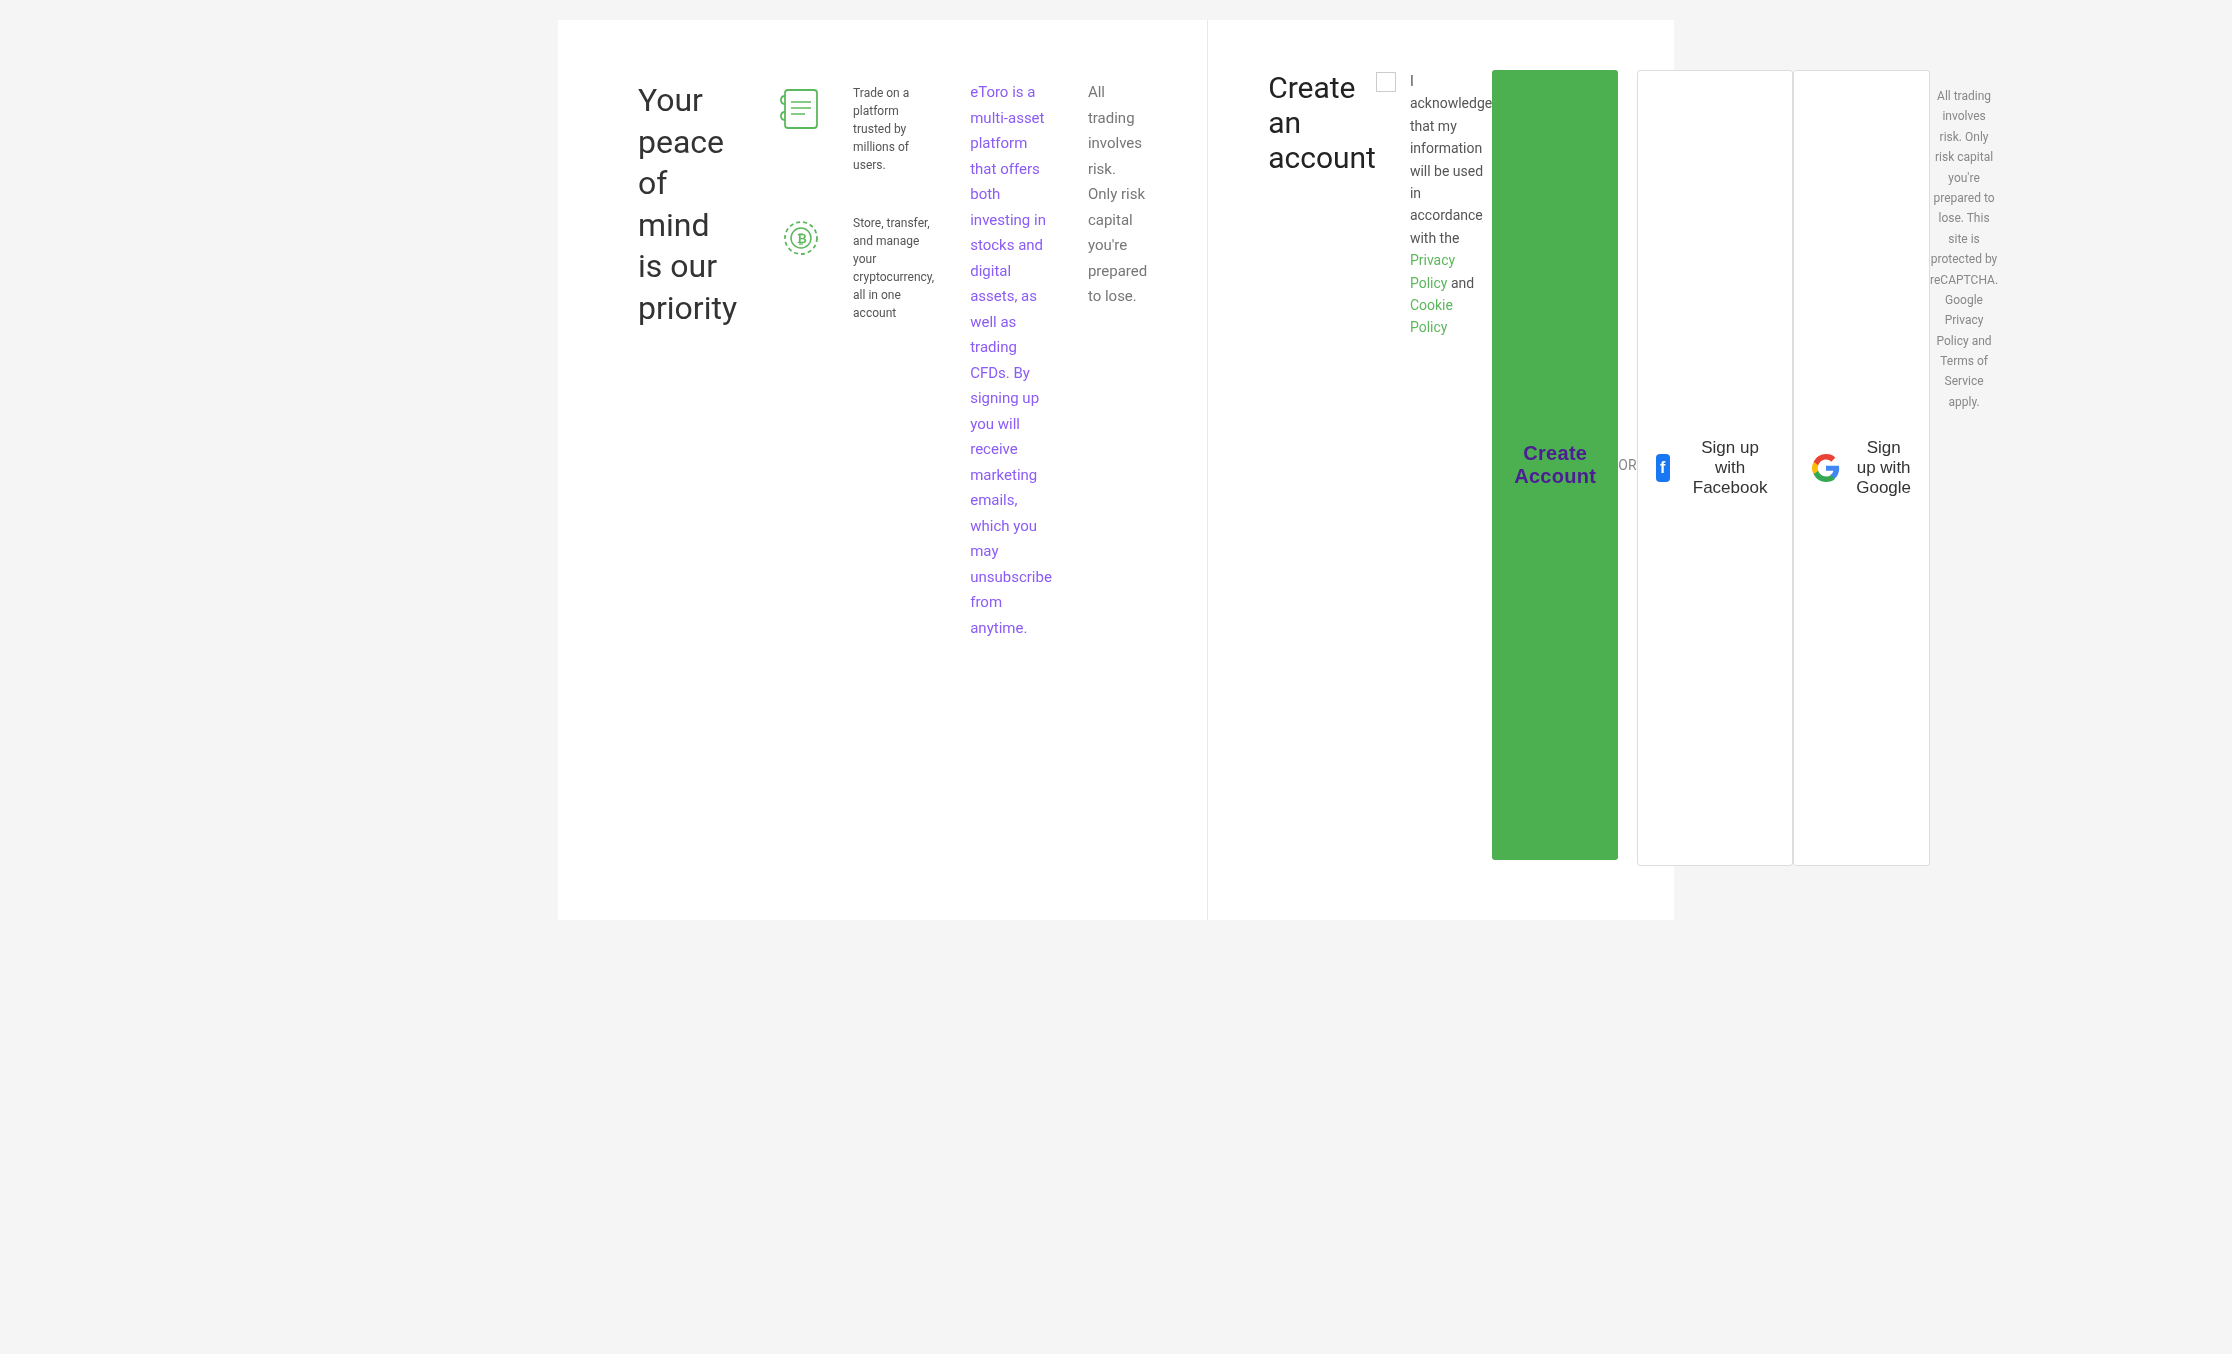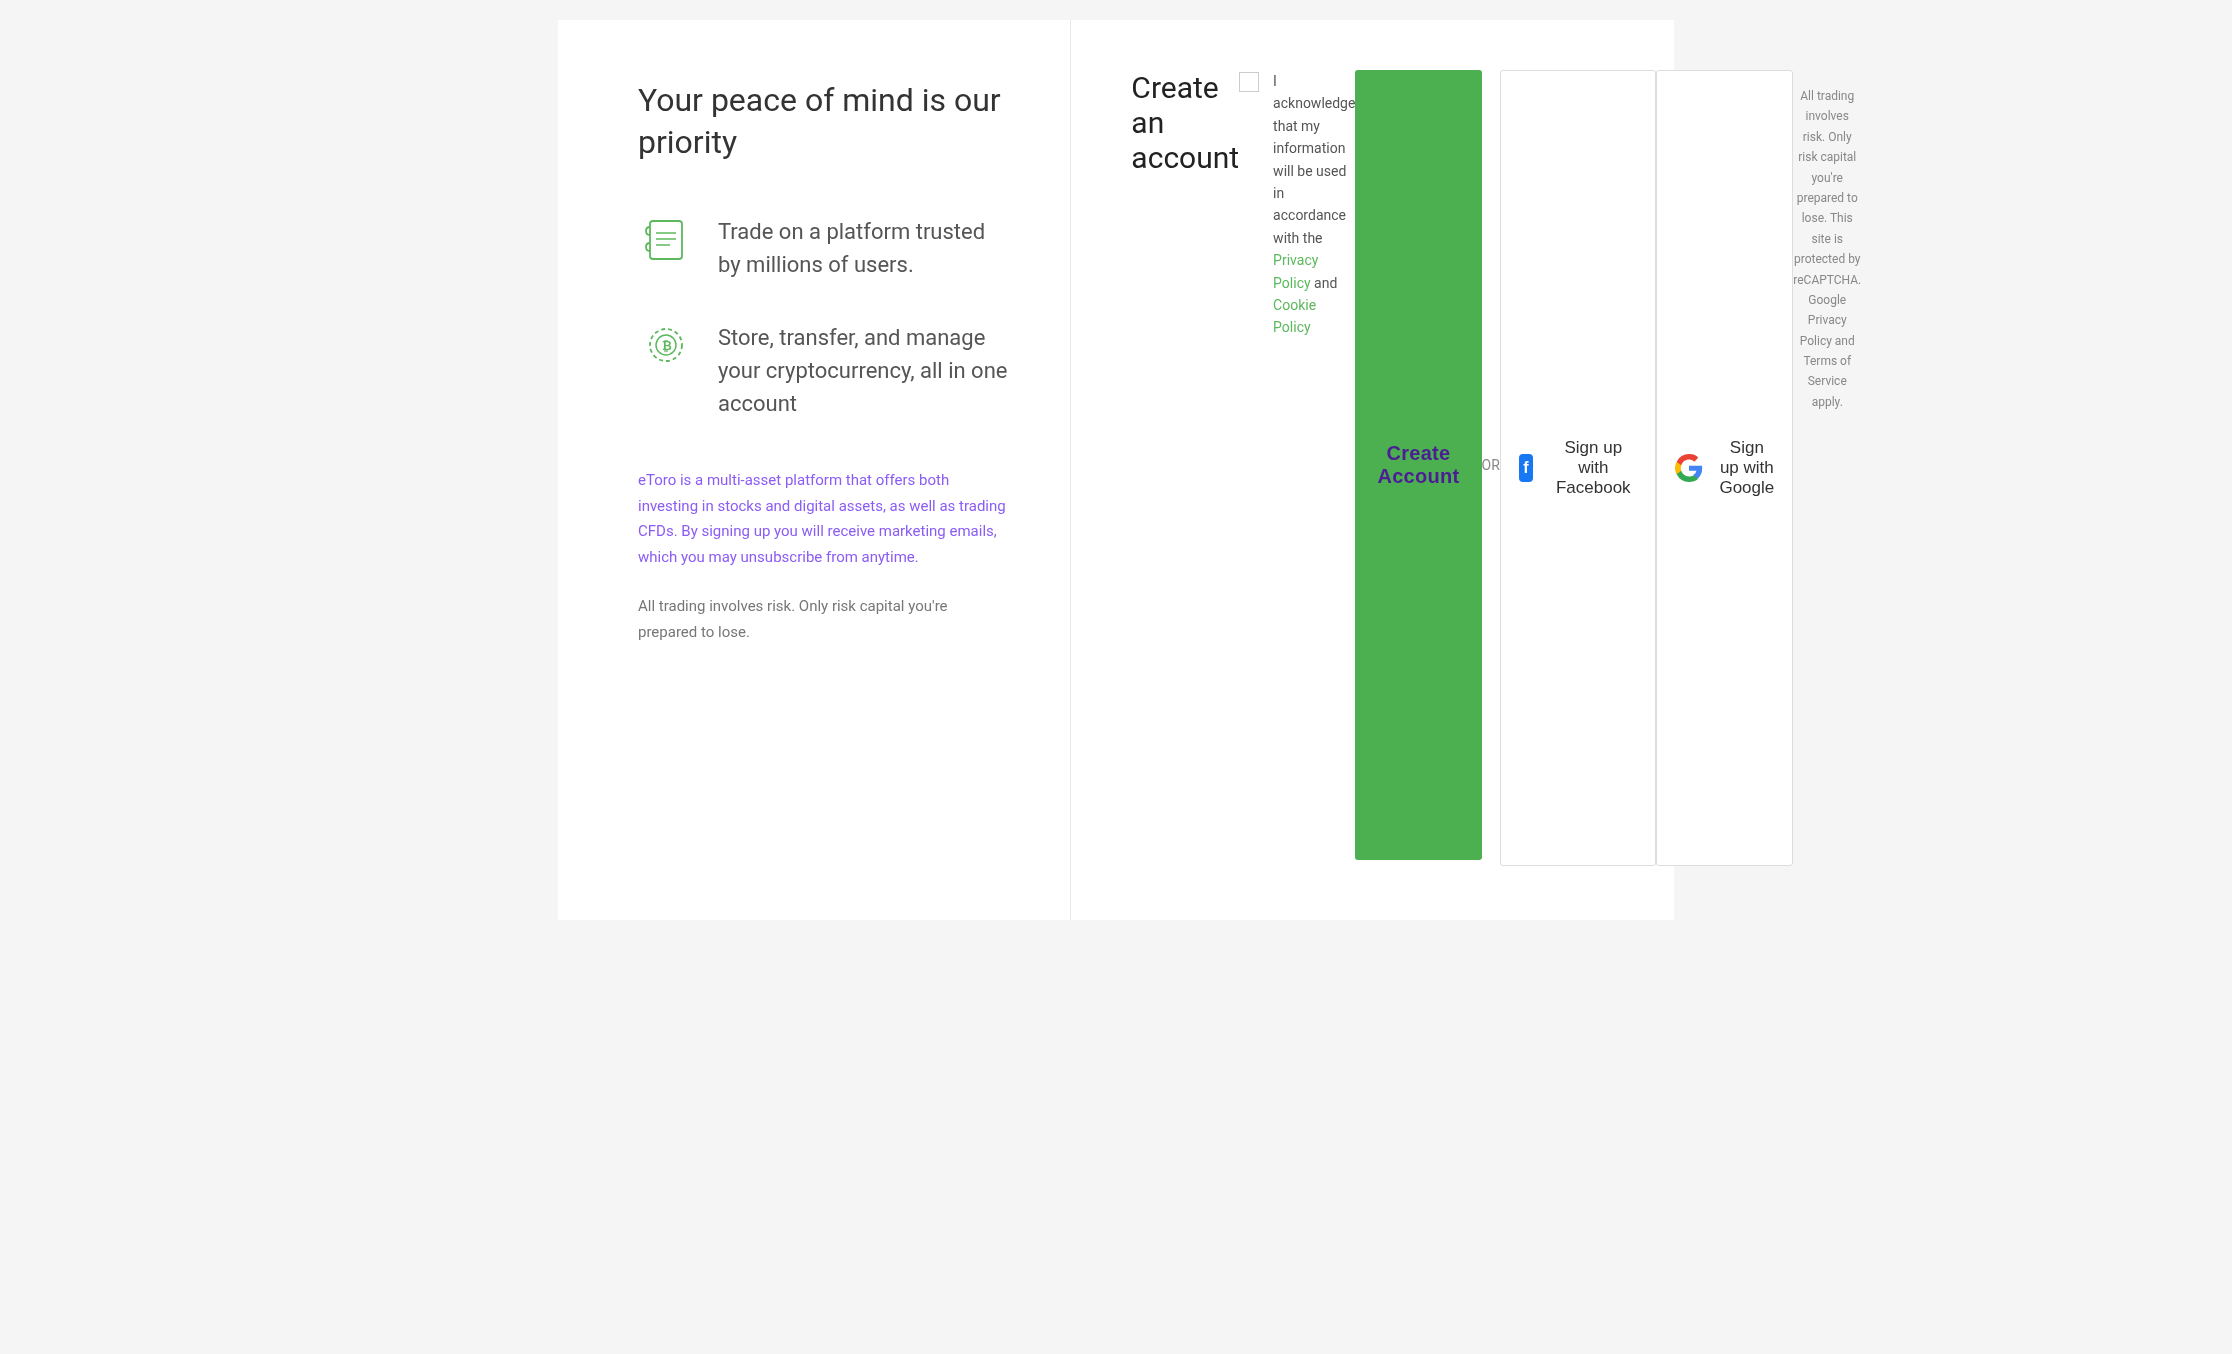--- a/index.html
+++ b/index.html
@@ -18,21 +18,21 @@
       max-width: 100%;
       background: #fff;
       min-height: 900px;
     }
     
     .left-panel {
       flex: 0 0 46%;
       padding: 60px 60px 60px 80px;
       border-right: 1px solid #e8e8e8;
       display: flex;
-      flex-direction: column;
+      gap: 36px;
     }
     .main-title {
       font-size: 32px;
       font-weight: 400;
       color: #333;
       line-height: 1.3;
       margin-bottom: 48px;
     }
     .feature-list {
       display: flex;
@@ -51,21 +51,21 @@
       height: 56px;
       display: flex;
       align-items: center;
       justify-content: center;
     }
     .feature-icon svg {
       width: 52px;
       height: 52px;
     }
     .feature-text {
-      font-size: 22px;
+      font-size: 12px;
       color: #555;
       line-height: 1.5;
       padding-top: 4px;
     }
     .disclaimer-text {
       font-size: 15px;
       color: #8b5cf6;
       line-height: 1.7;
       margin-bottom: 24px;
     }

